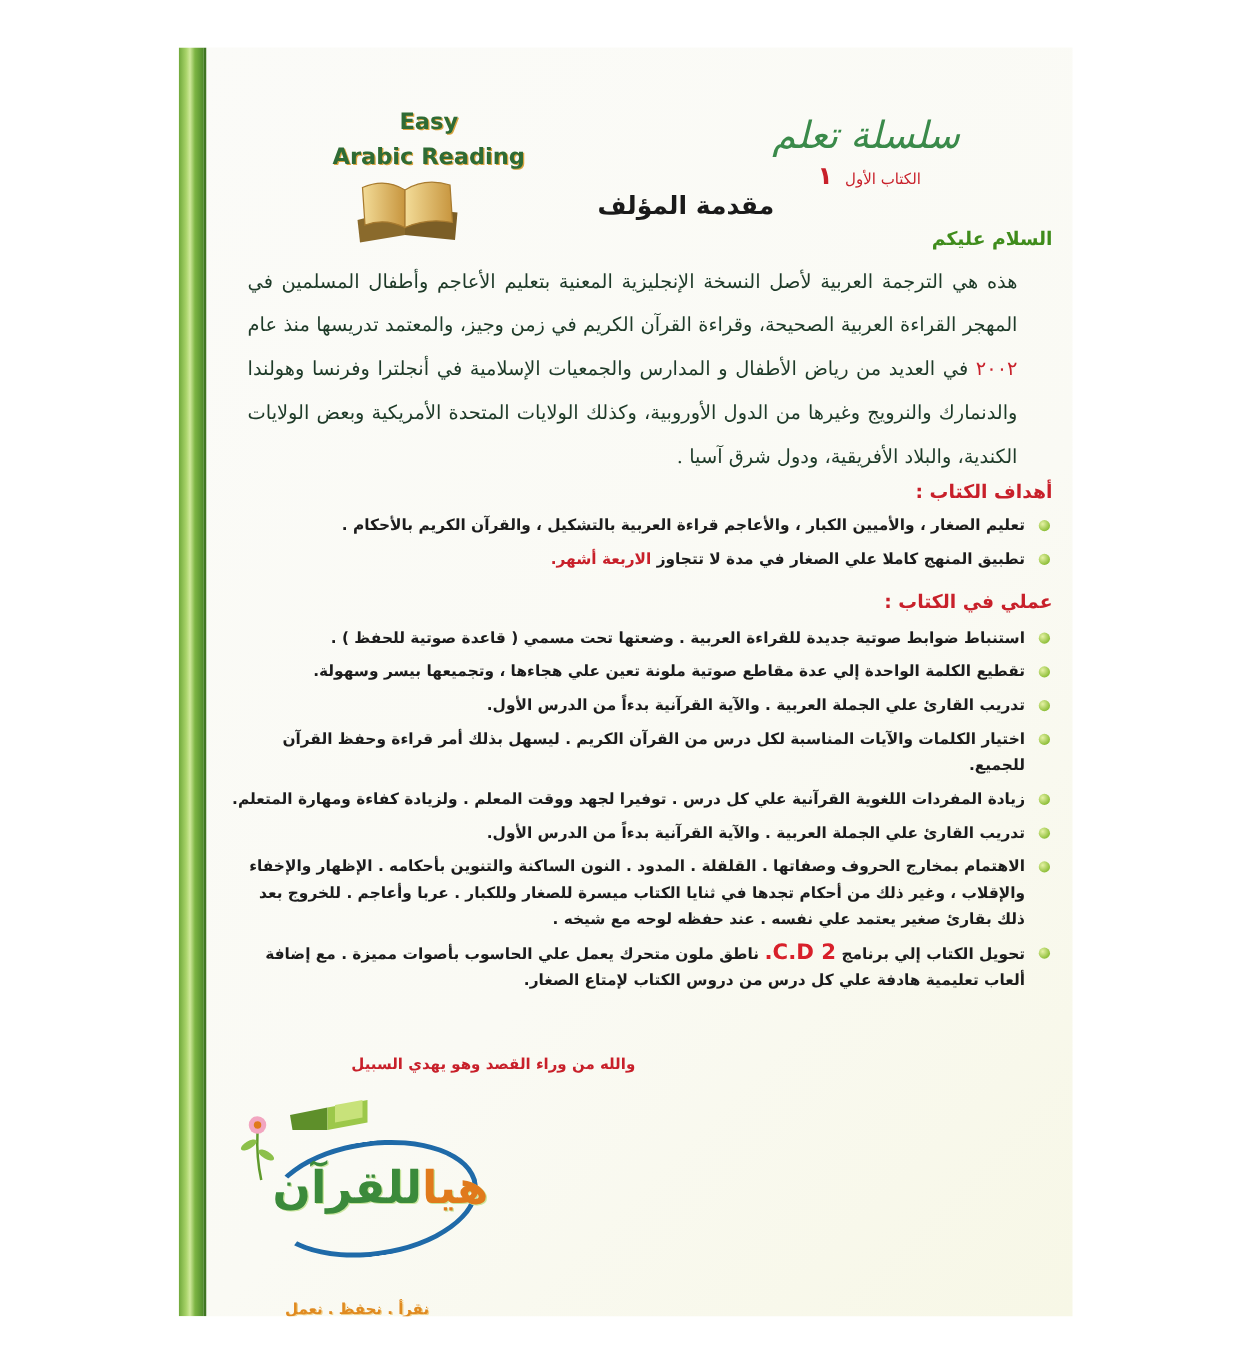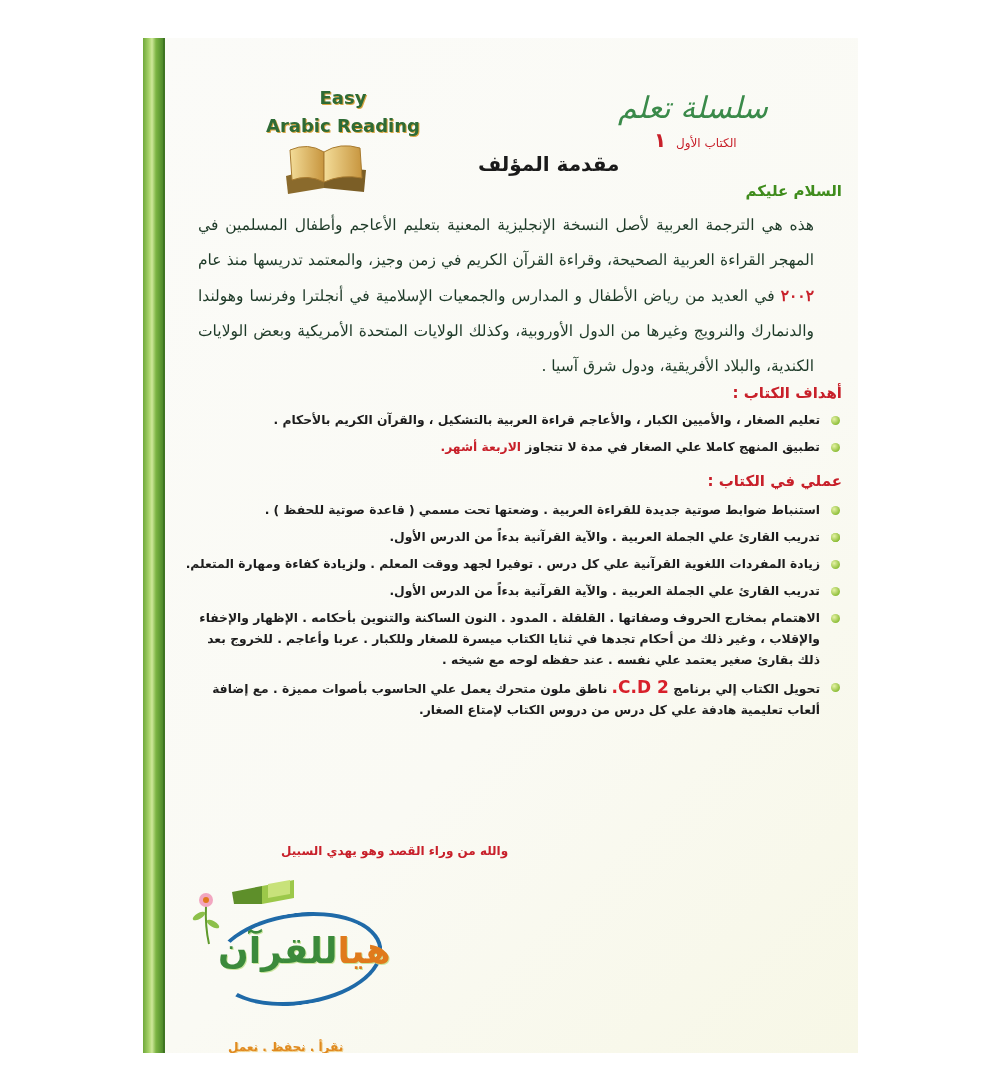--- a/index.html
+++ b/index.html
@@ -43,21 +43,21 @@
 
     .content { position: absolute; left: 55px; right: 16px; direction: rtl; text-align: right; }
 
     .greeting {
       position: absolute; right: 16px; top: 144px; font-size: 15px; font-weight: bold; color: #3f8c1c; direction: rtl; text-align: center;
     }
     .intro {
       top: 170px; font-family: "DejaVu Serif", serif; font-size: 15.5px; line-height: 35px;
       color: #1e3a28; text-align: justify; padding-right: 28px;
     }
-    .intro .red { color: #c8202a; font-weight: bold; }
+    .intro .red { color: #c8202a; font-weight: normal; }
 
     .section-head { position: absolute; right: 16px; font-size: 15px; font-weight: bold; color: #c8202a; direction: rtl; }
     .goals-head { top: 346px; }
     .work-head { top: 434px; text-align: center; }
 
     ul.bullets { list-style: none; position: absolute; right: 16px; left: 40px; direction: rtl; text-align: right; }
     ul.bullets li {
       position: relative; padding-right: 22px; font-size: 12.3px; font-weight: bold; color: #1c1c1c;
       line-height: 21px; margin-bottom: 6px;
     }
@@ -128,22 +128,23 @@
 
   <div class="section-head goals-head">أهداف الكتاب :</div>
   <ul class="bullets goals">
     <li><span class="dot"></span><span>تعليم الصغار ، والأميين الكبار ، والأعاجم قراءة العربية بالتشكيل ، والقرآن الكريم بالأحكام .</span></li>
     <li><span class="dot"></span><span>تطبيق المنهج كاملا علي الصغار  في مدة لا تتجاوز </span><span class="red-inline">الاربعة أشهر.</span></li>
   </ul>
 
   <div class="section-head work-head">عملي في الكتاب :</div>
   <ul class="bullets work">
     <li><span class="dot"></span><span>استنباط ضوابط صوتية جديدة للقراءة العربية . وضعتها تحت مسمي ( قاعدة صوتية للحفظ ) .</span></li>
-    <li><span class="dot"></span></li>
+    <li><span class="dot"></span><span>تقطيع الكلمة الواحدة إلي عدة مقاطع صوتية ملونة تعين علي هجاءها ، وتجميعها بيسر وسهولة.</span></li>
     <li><span class="dot"></span><span>تدريب القارئ علي الجملة العربية . والآية القرآنية بدءاً من الدرس الأول.</span></li>
+    <li><span class="dot"></span><span>اختيار الكلمات والآيات المناسبة لكل درس من القرآن الكريم . ليسهل بذلك أمر قراءة وحفظ القرآن للجميع.</span></li>
     <li><span class="dot"></span><span>زيادة المفردات اللغوية القرآنية علي كل درس . توفيرا لجهد ووقت المعلم . ولزيادة كفاءة ومهارة المتعلم.</span></li>
     <li><span class="dot"></span><span>تدريب القارئ علي الجملة العربية . والآية القرآنية بدءاً من الدرس الأول.</span></li>
     <li><span class="dot"></span><span>الاهتمام بمخارج الحروف وصفاتها . القلقلة . المدود . النون الساكنة والتنوين بأحكامه . الإظهار والإخفاء والإقلاب ، وغير ذلك من أحكام تجدها في ثنايا الكتاب ميسرة للصغار وللكبار . عربا وأعاجم . للخروج بعد ذلك بقارئ صغير يعتمد علي نفسه . عند حفظه لوحه مع شيخه .</span></li>
     <li><span class="dot"></span><span>تحويل الكتاب إلي برنامج </span><span class="cd">2 C.D.</span><span> ناطق ملون متحرك يعمل علي الحاسوب بأصوات مميزة . مع إضافة ألعاب تعليمية هادفة علي كل درس من دروس الكتاب لإمتاع الصغار.</span></li>
   </ul>
 
   <div class="closing">والله من وراء القصد وهو يهدي السبيل</div>
 
   <div class="footer-logo">
     <svg class="flower" viewBox="0 0 30 60">

